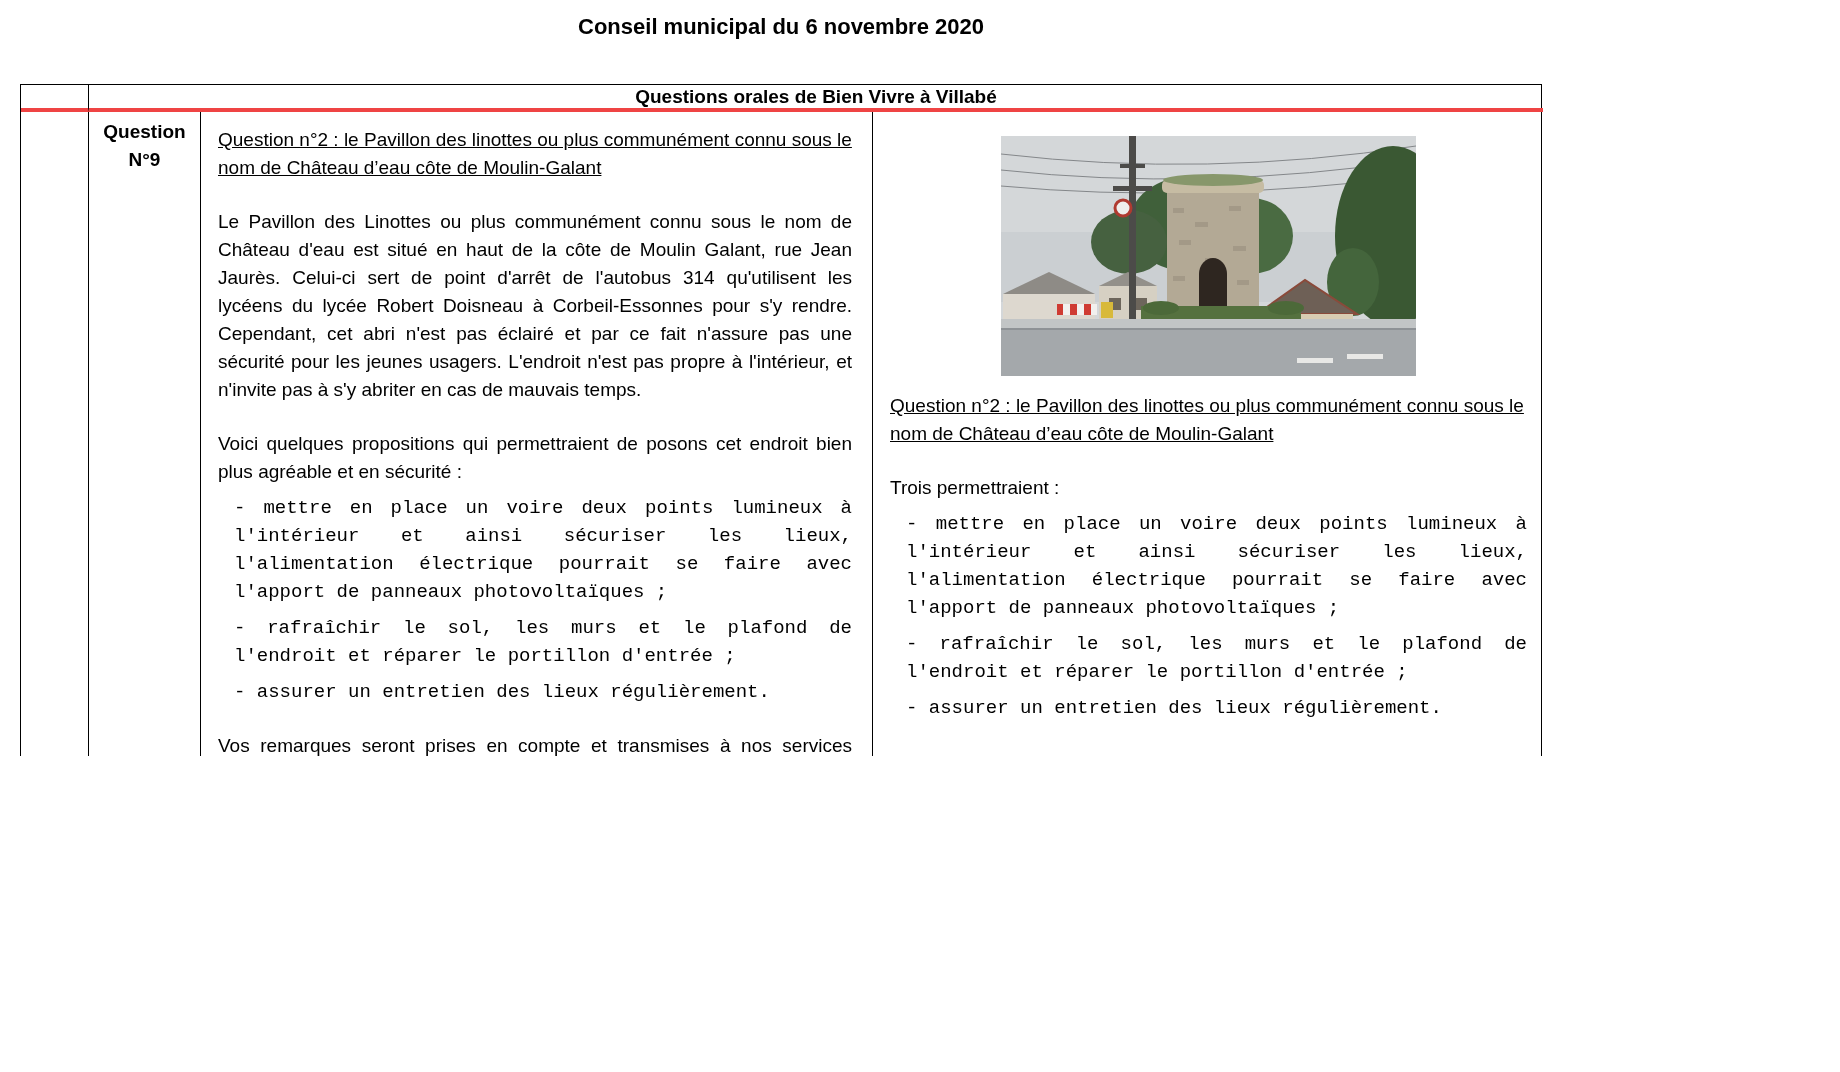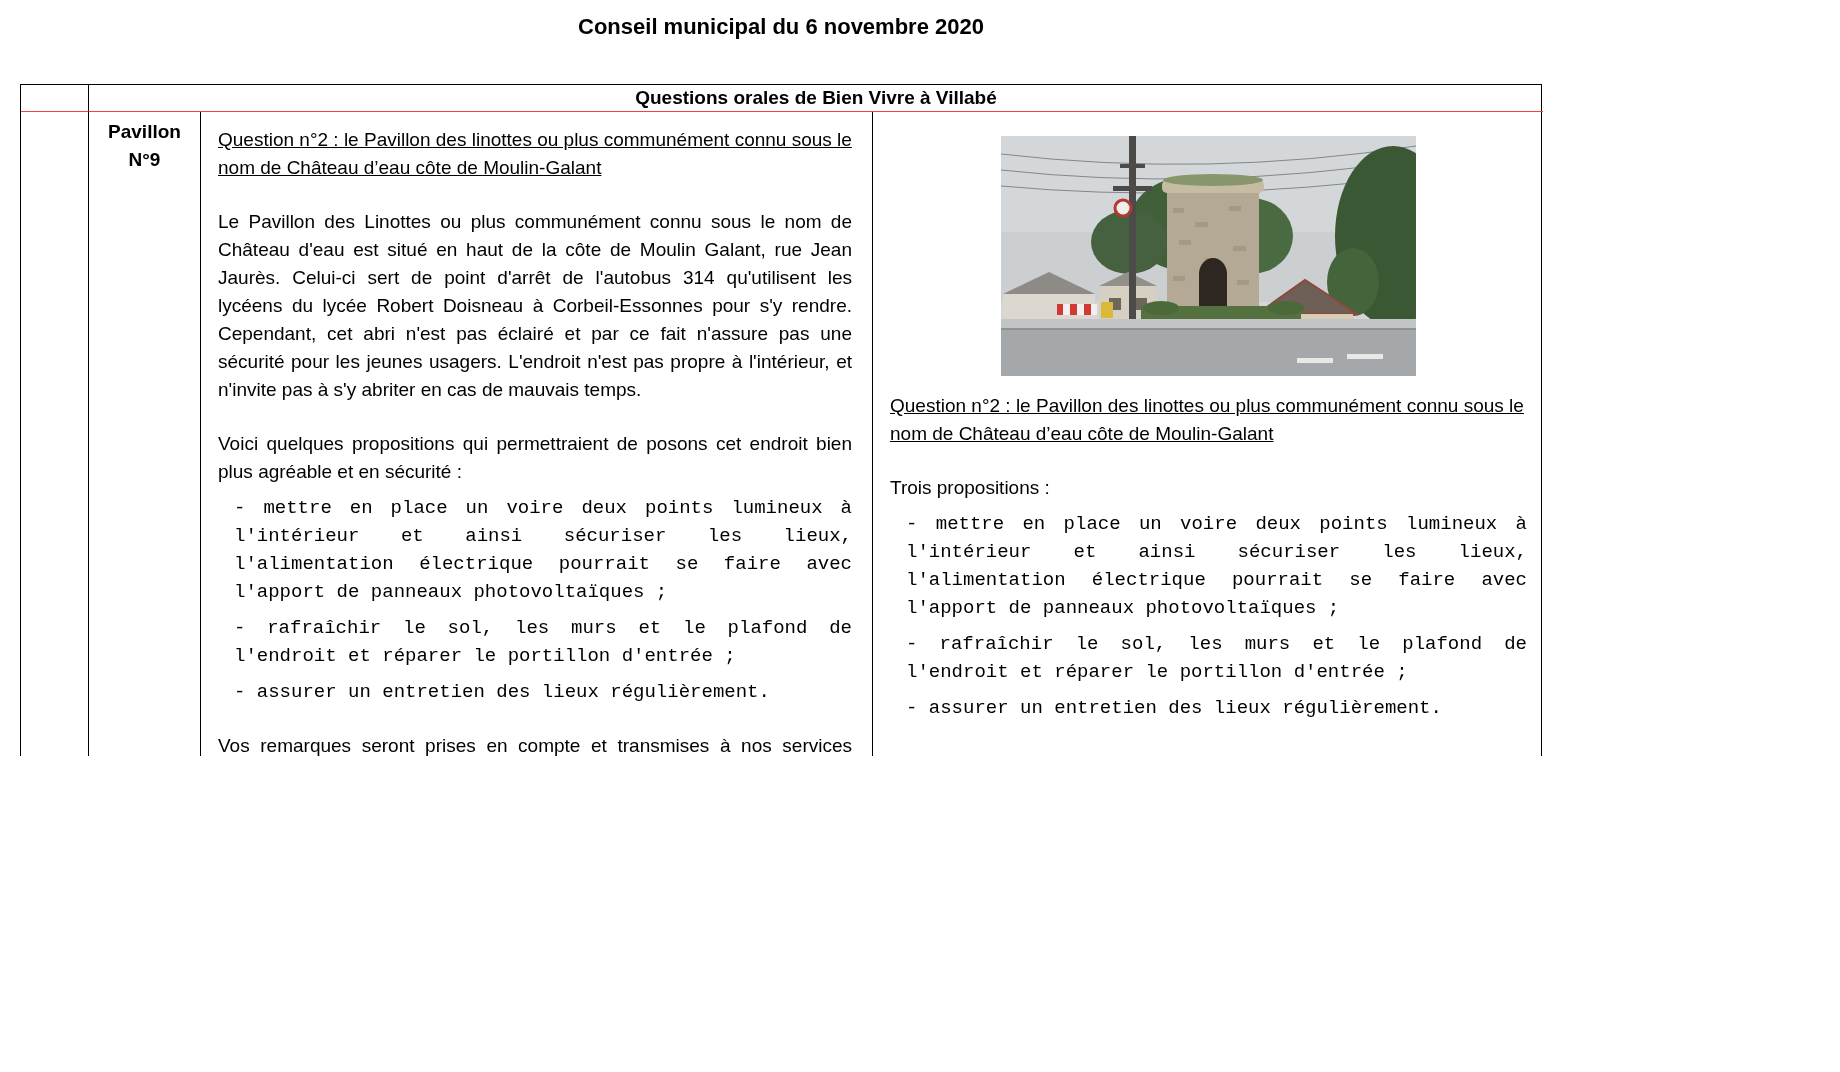--- a/index.html
+++ b/index.html
@@ -27,21 +27,21 @@
     display: grid;
     grid-template-columns: 68px 112px 672px 670px;
     grid-template-rows: 27px 770px 25px;
     border: 1px solid #000;
     box-sizing: border-box;
   }
   .cell {
     position: relative;
     box-sizing: border-box;
     border-right: 1px solid #000;
-    border-bottom: 1px solid #ef4444;
+    border-bottom: 4px solid #ef4444;
     overflow: hidden;
   }
   .cell.last-col { border-right: none; }
   .cell.last-row { border-bottom: none; }
   .header-cell {
     grid-column: 2 / 5;
     display: flex;
     align-items: center;
     justify-content: center;
     font-weight: bold;
@@ -92,21 +92,21 @@
 
   <div class="qtable">
 
     <div class="cell"></div>
     <div class="cell last-col header-cell">Questions orales de Bien Vivre à Villabé</div>
 
     <div class="cell"></div>
 
     <div class="cell label-cell">
       <div>
-        <div>Pavillon</div>
+        <div>Question</div>
         <div>N°9</div>
       </div>
       <div class="reponse-label">Réponse</div>
     </div>
 
     <div class="cell content q-cell">
       <p class="mb"><span class="u">Question n°2 : le Pavillon des linottes ou plus communément connu sous le nom de Château d’eau côte de Moulin-Galant</span></p>
       <p class="mb just">Le Pavillon des Linottes ou plus communément connu sous le nom de Château d'eau est situé en haut de la côte de Moulin Galant, rue Jean Jaurès. Celui-ci sert de point d'arrêt de l'autobus 314 qu'utilisent les lycéens du lycée Robert Doisneau à Corbeil-Essonnes pour s'y rendre. Cependant, cet abri n'est pas éclairé et par ce fait n'assure pas une sécurité pour les jeunes usagers. L'endroit n'est pas propre à l'intérieur, et n'invite pas à s'y abriter en cas de mauvais temps.</p>
       <p class="just">Voici quelques propositions qui permettraient de posons cet endroit bien plus agréable et en sécurité :</p>
       <div class="bullets">
@@ -195,21 +195,21 @@
             <rect x="56" y="168" width="40" height="11" fill="#cf3b32"></rect>
             <rect x="62" y="168" width="7" height="11" fill="#f2f0ee"></rect>
             <rect x="76" y="168" width="7" height="11" fill="#f2f0ee"></rect>
             <rect x="90" y="168" width="6" height="11" fill="#f2f0ee"></rect>
             <rect x="100" y="166" width="12" height="16" fill="#d8b93a"></rect>
           </g>
         </svg>
       </div>
 
       <p class="mb"><span class="u">Question n°2 : le Pavillon des linottes ou plus communément connu sous le nom de Château d’eau côte de Moulin-Galant</span></p>
-      <p>Trois propositions :</p>
+      <p>Trois permettraient :</p>
       <div class="bullets">
         <p class="just">- mettre en place un voire deux points lumineux à l'intérieur et ainsi sécuriser les lieux, l'alimentation électrique pourrait se faire avec l'apport de panneaux photovoltaïques ;</p>
         <p class="just">- rafraîchir le sol, les murs et le plafond de l'endroit et réparer le portillon d'entrée ;</p>
         <p class="just">- assurer un entretien des lieux régulièrement.</p>
       </div>
     </div>
 
     <div class="cell last-row"></div>
     <div class="cell last-row"></div>
     <div class="cell last-row"></div>

